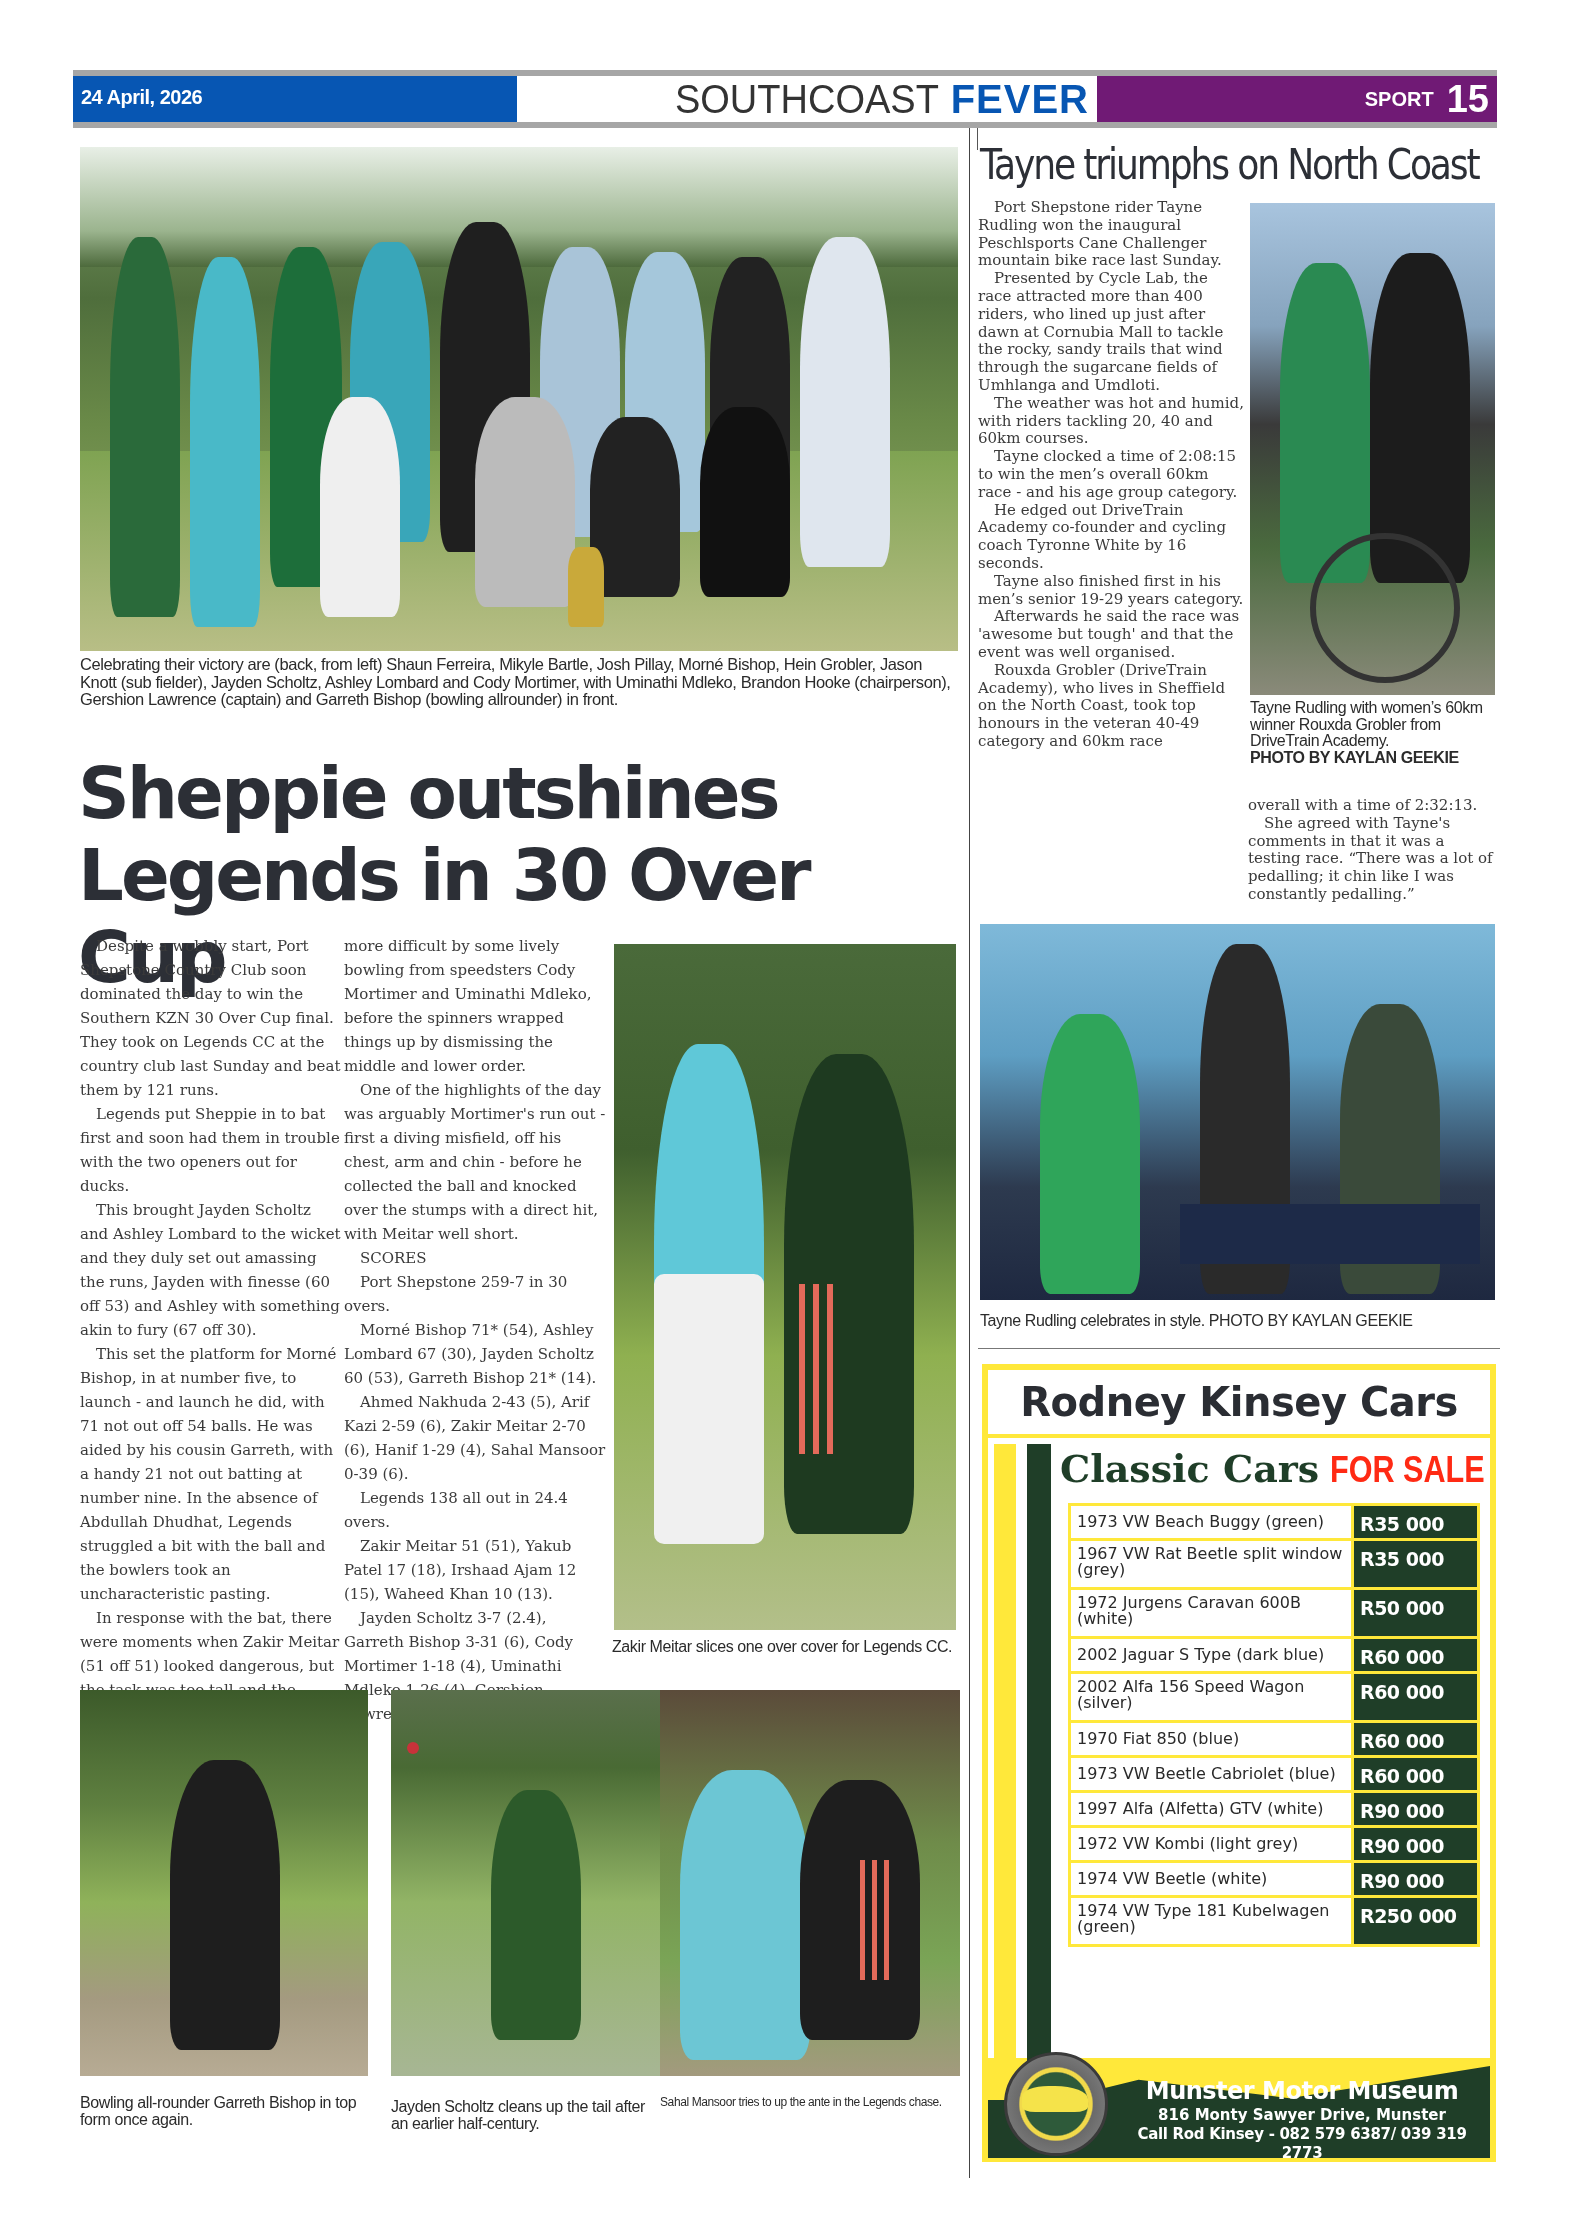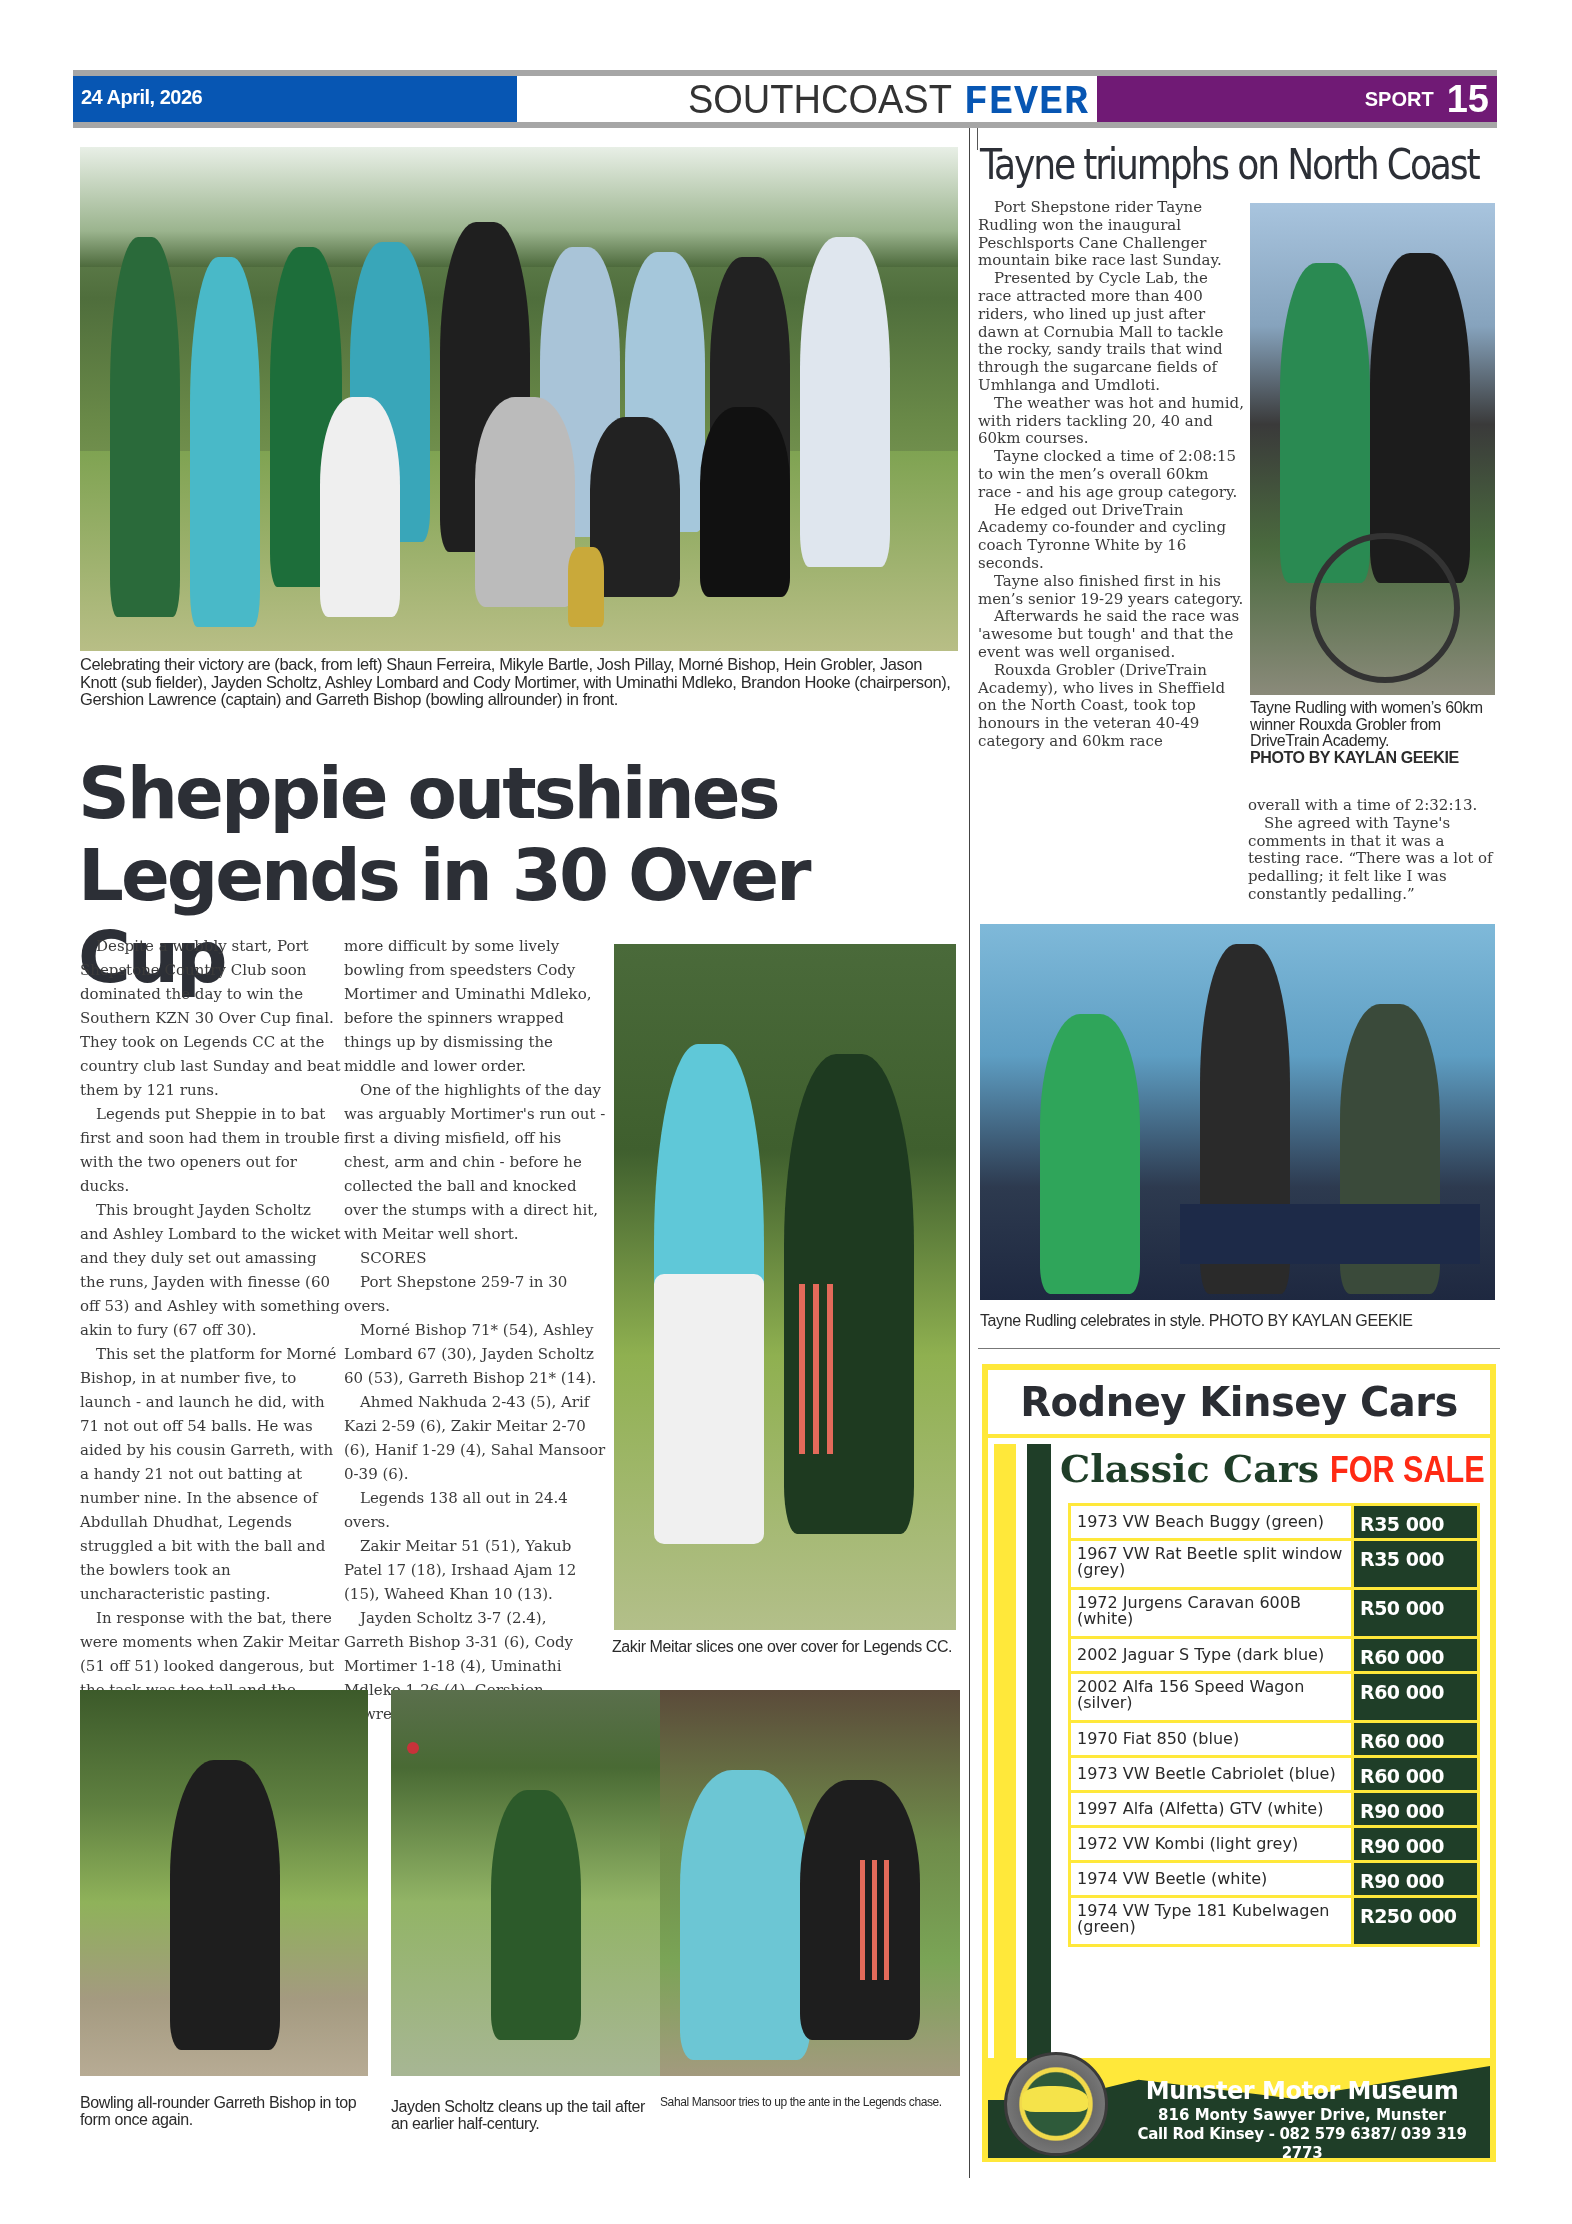--- a/index.html
+++ b/index.html
@@ -6,21 +6,21 @@
   html, body { width: 1572px; height: 2224px; background: #ffffff; overflow: hidden; }
   body { position: relative; font-family: "DejaVu Serif", serif; color: #3a3a3a; }
 
   
   .topline { position: absolute; left: 73px; top: 70px; width: 1424px; height: 6px; background: #a6a6a6; }
   .masthead { position: absolute; left: 73px; top: 76px; width: 1424px; height: 46px; }
   .mh-left { position: absolute; left: 0; top: 0; width: 444px; height: 46px; background: #0756b3; }
   .mh-date { position: absolute; left: 8px; top: 10px; color: #fff; font-family: "Liberation Sans", sans-serif; font-weight: bold; font-size: 20px; letter-spacing: -0.5px; }
   .mh-center { position: absolute; left: 444px; top: 0; width: 580px; height: 46px; background: #fff; text-align: right; padding-right: 8px; }
   .mh-brand-light { font-family: "Liberation Sans", sans-serif; font-size: 40px; color: #333; letter-spacing: 0px; font-weight: normal; line-height: 46px; transform: scaleX(0.95); display: inline-block; }
-  .mh-brand-bold { font-family: Liberation Mono, monospace; font-size: 40px; color: #0756b3; font-weight: 900; line-height: 46px; letter-spacing: 1px; }
+  .mh-brand-bold { font-family: Liberation Sans, sans-serif; font-size: 40px; color: #0756b3; font-weight: 900; line-height: 46px; letter-spacing: 1px; }
   .mh-right { position: absolute; left: 1024px; top: 0; width: 400px; height: 46px; background: #701a75; text-align: right; padding-right: 8px; }
   .mh-section { color: #fff; font-family: "Liberation Sans", sans-serif; font-weight: bold; font-size: 20px; vertical-align: middle; margin-right: 8px; }
   .mh-page { color: #fff; font-family: "Liberation Sans", sans-serif; font-weight: bold; font-size: 38px; line-height: 46px; vertical-align: middle; }
   .bottomline { position: absolute; left: 73px; top: 122px; width: 1424px; height: 6px; background: #a6a6a6; }
   .center-tick { position: absolute; left: 977px; top: 128px; width: 1px; height: 22px; background: #555; }
 
   
   .photo { position: absolute; overflow: hidden; }
   .photo .sky { position: absolute; left: 0; right: 0; top: 0; }
   .photo .grass { position: absolute; left: 0; right: 0; bottom: 0; }
@@ -190,21 +190,21 @@
   <div class="figure" style="left:120px;top:50px;width:100px;height:330px;background:#1c1c1c;"></div>
   <div style="position:absolute;left:60px;top:330px;width:150px;height:150px;border-radius:50%;border:6px solid #333;"></div>
 </div>
 <div class="caption-sans" style="left:1250px;top:700px;width:250px;font-size:16px;line-height:16.5px;">
   <span>Tayne Rudling with women’s 60km winner Rouxda Grobler from DriveTrain Academy.</span><br>
   <b>PHOTO BY KAYLAN GEEKIE</b>
 </div>
 
 <div class="body-col" style="left:1248px;top:797px;width:252px;font-size:15px;line-height:17.8px;">
   <p style="text-indent:0">overall with a time of 2:32:13.</p>
-  <p>She agreed with Tayne's comments in that it was a testing race. “There was a lot of pedalling; it felt like I was constantly pedalling.”</p>
+  <p>She agreed with Tayne's comments in that it was a testing race. “There was a lot of pedalling; it chin like I was constantly pedalling.”</p>
 </div>
 
 <div class="photo" id="podium-photo">
   <div class="figure" style="left:60px;top:90px;width:100px;height:280px;background:#2fa55a;"></div>
   <div class="figure" style="left:220px;top:20px;width:90px;height:350px;background:#2a2a2a;"></div>
   <div class="figure" style="left:360px;top:80px;width:100px;height:290px;background:#3a4a3a;"></div>
   <div style="position:absolute;left:200px;top:280px;width:300px;height:60px;background:#1d2a48;"></div>
 </div>
 <div class="caption-sans" style="left:980px;top:1312px;width:520px;font-size:16px;">Tayne Rudling celebrates in style. PHOTO BY KAYLAN GEEKIE</div>
 <div class="hrule" style="left:978px;top:1348px;width:522px;"></div>

